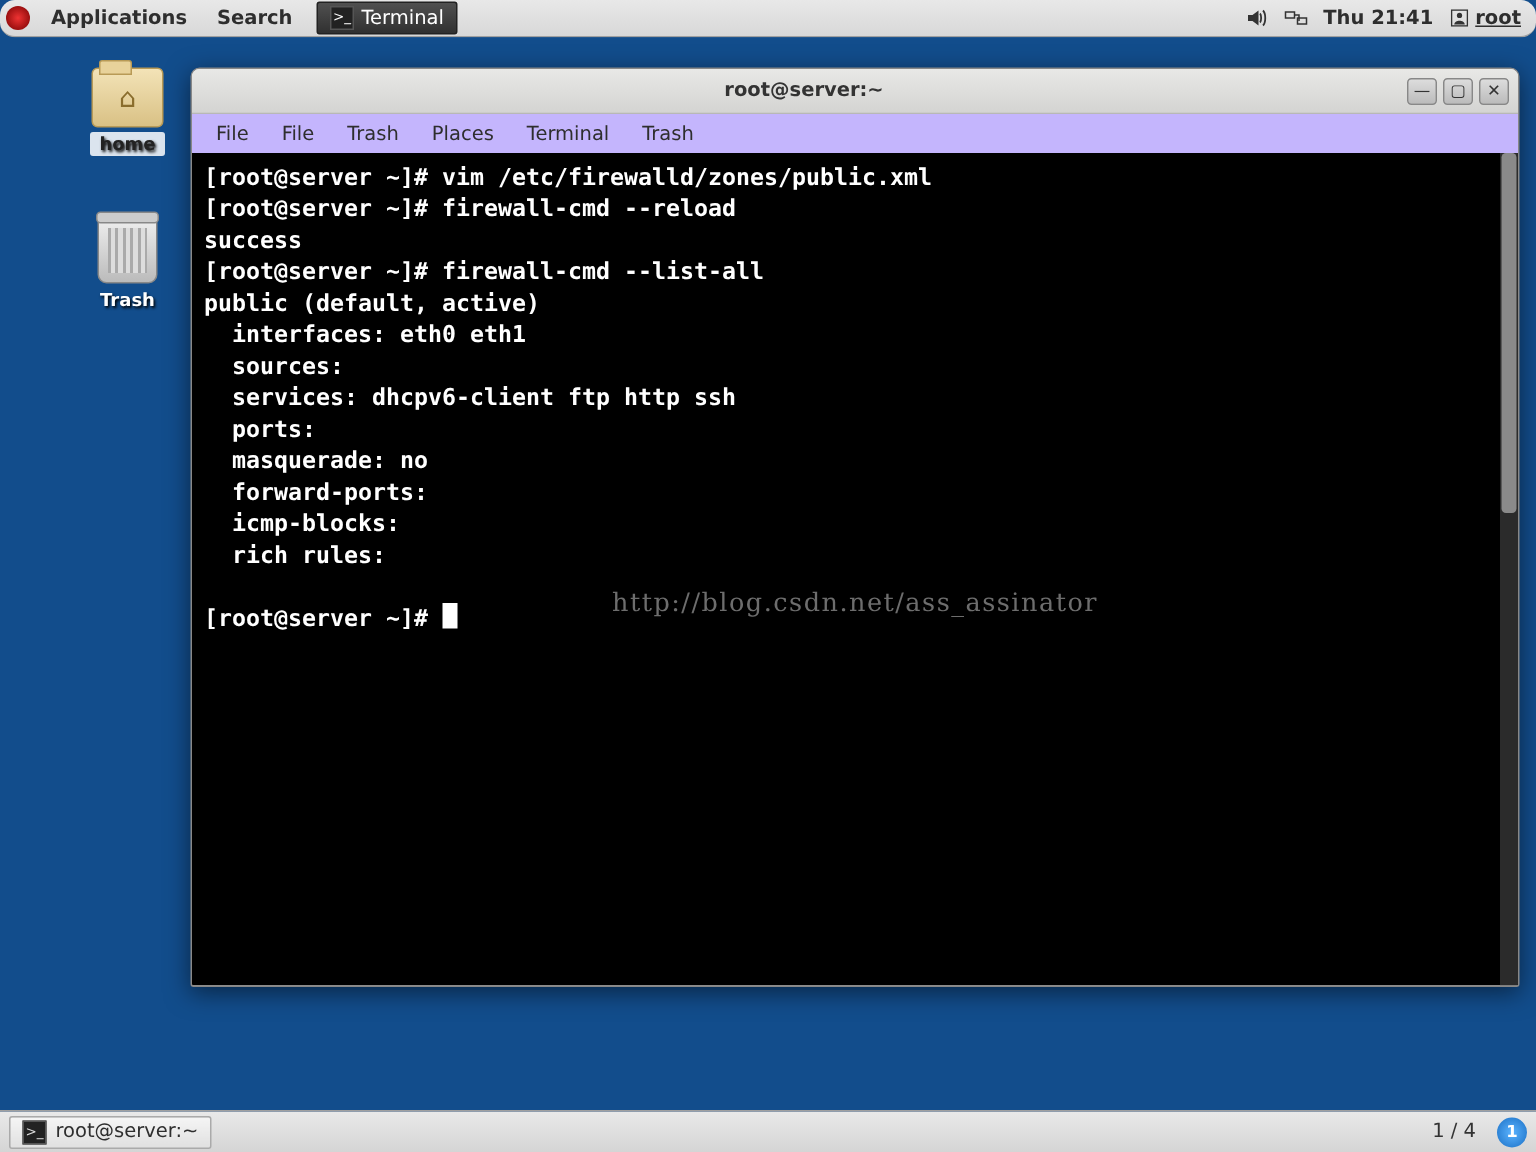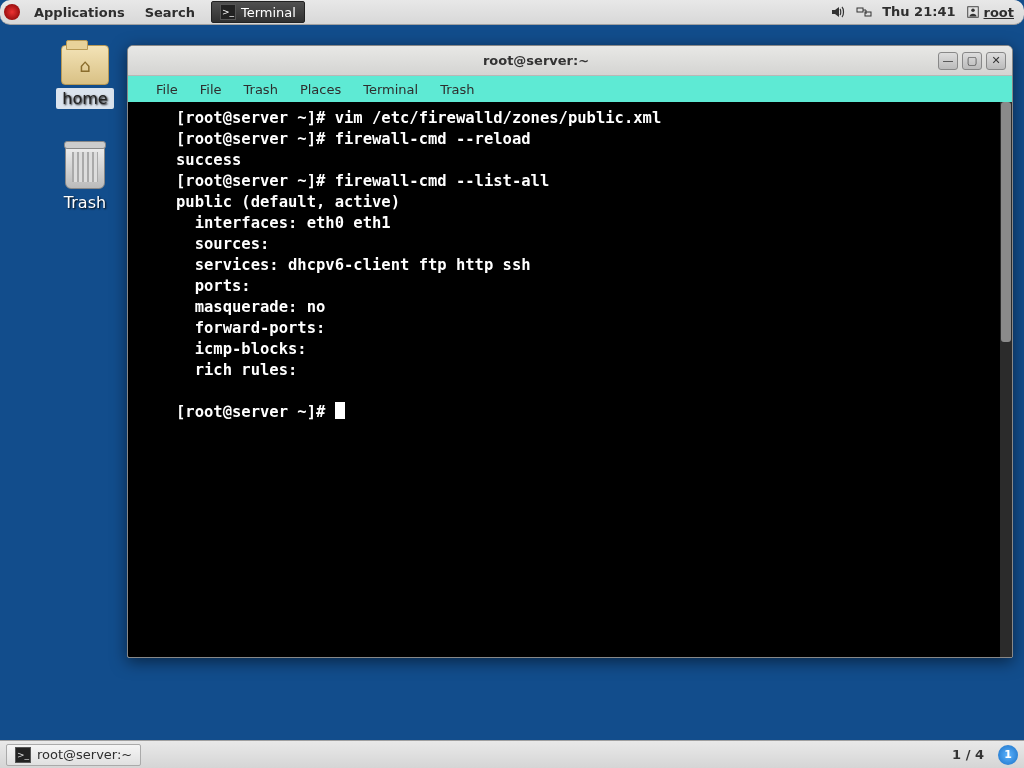--- a/index.html
+++ b/index.html
@@ -28,34 +28,34 @@
   display: flex; align-items: center;
   cursor: pointer; font-weight: bold;
 }
 .top-panel .task-btn {
   height: 22px; display: flex; align-items: center;
   background: linear-gradient(#505050,#303030);
   color: #fff; padding: 0 8px; margin-left: 6px;
   border: 1px solid #222; border-radius: 2px;
 }
 .top-panel .task-btn .ticon { width:16px;height:16px; margin-right:5px; background:#222;border:1px solid #555;display:flex;align-items:center;justify-content:center;font-size:9px;}
-.top-panel .tray { margin-left:auto; display:flex; gap:10px; padding-right:6px;}
+.top-panel .tray { margin-left:auto; display:flex; align-items:center; gap:10px; padding-right:6px;}
 .top-panel .tray .clock { font-weight:bold; }
 .top-panel .tray .user { font-weight:bold; display:flex; align-items:center; gap:4px;text-decoration:underline;}
 .panel-distro { width:16px;height:16px;border-radius:50%;background:radial-gradient(#e33,#700);margin-right:4px;}
 .tray-icon { width:16px;height:16px;display:flex;align-items:center;justify-content:center;}
 
 
 .desktop-icon {
   position: absolute; width: 80px;
   display: flex; flex-direction: column; align-items: center;
   color: #fff; text-align: center; gap: 3px;
   cursor: pointer;
 }
-.desktop-icon .label { font-size: 16px; text-shadow: 1px 1px 2px #000; background:rgba(255,255,255,.85); color:#222; padding:1px 6px; border-radius:2px;}
+.desktop-icon .label { font-size: 12px; text-shadow: 1px 1px 2px #000; background:rgba(255,255,255,.85); color:#222; padding:1px 6px; border-radius:2px;font-weight:bold;}
 .folder-icn {
   width:48px;height:40px;background:linear-gradient(#f3e3b7,#d9c185);
   border:1px solid #b89a56;border-radius:4px;position:relative;
 }
 .folder-icn::before{content:"";position:absolute;top:-6px;left:4px;width:20px;height:8px;background:#e8d29a;border:1px solid #b89a56;border-radius:2px 2px 0 0;}
 .folder-icn .home-mark{position:absolute;inset:0;display:flex;align-items:center;justify-content:center;font-size:18px;color:#8a6d2d;}
 .trash-icn {
   width:40px;height:44px;background:linear-gradient(#eee,#bbb);
   border:1px solid #888;border-radius:4px 4px 6px 6px;position:relative;
 }
@@ -76,33 +76,33 @@
 .titlebar {
   height: 30px; background: linear-gradient(#e8e8e6,#d4d4d2);
   display:flex; align-items:center; padding:0 6px;
   border-bottom:1px solid #b8b8b6;
 }
 .titlebar .title { flex:1; text-align:center; font-weight:bold; color:#333;}
 .win-btns { display:flex; gap:4px;}
 .win-btn { width:20px;height:18px;background:linear-gradient(#ddd,#bbb);border:1px solid #888;border-radius:3px;display:flex;align-items:center;justify-content:center;font-size:11px;color:#333;cursor:pointer;}
 .menubar {
   height: 26px; display:flex; align-items:center;
-  background:#5eead4; padding:0 18px; gap:2px;
+  background:#c4b5fd; padding:0 6px; gap:2px;
 }
 .menubar .m { padding:2px 10px; cursor:pointer; color:#2e2e2e;}
 .term-body {
   flex:1; background:#000; color:#fff;
   font-family:"DejaVu Sans Mono","Courier New",monospace;
   font-size:15.5px; line-height:21px;
   padding:2px 2px; position:relative;
   overflow:hidden;
 }
 .term-scrollbar { position:absolute; right:0; top:0; bottom:0; width:12px; background:#2b2b2b;}
 .term-scrollbar .thumb{position:absolute;left:1px;right:1px;top:0;height:240px;background:#8a8a8a;border-radius:3px;}
-.term-content{ padding:4px 6px; white-space:pre;margin-left:40px; }
+.term-content{ padding:4px 6px; white-space:pre; }
 .b { font-weight:bold; }
 .cursor { display:inline-block; width:10px; height:17px; background:#fff; vertical-align:-2px;}
 .watermark {
   position:absolute; left:0; right:0; top:290px;
   text-align:center; color:#6d6d6d;
   font-family:"DejaVu Serif",serif; font-size:17px;
   letter-spacing:1px;
 }
 
 
@@ -112,21 +112,21 @@
   border-top:1px solid #a0a0a0;
   display:flex; align-items:center; padding:0 6px;
 }
 .task-entry {
   height:22px; display:flex; align-items:center;
   background:linear-gradient(#f5f5f5,#e0e0e0);
   border:1px solid #aaa; border-radius:2px;
   padding:0 8px; gap:6px; cursor:pointer;
 }
 .task-entry .ticon{width:16px;height:16px;background:#222;border:1px solid #555;display:flex;align-items:center;justify-content:center;font-size:9px;color:#ddd;}
-.ws-indicator{ margin-left:auto; font-weight:bold; color:#333; padding:0 8px;}
+.ws-indicator{ margin-left:auto; font-weight:normal; color:#333; padding:0 8px;}
 .round-badge{ width:20px;height:20px;border-radius:50%;background:radial-gradient(#5bb3ff,#1a6fc4);color:#fff;display:flex;align-items:center;justify-content:center;font-size:11px;font-weight:bold;margin-left:6px;}
 </style>
 </head>
 <body>
 
 <div class="top-panel">
   <div class="panel-distro"></div>
   <div class="menu-item">Applications</div>
   <div class="menu-item">Search</div>
   <div class="task-btn">
@@ -196,20 +196,21 @@
 <span class="b">  interfaces: eth0 eth1</span>
 <span class="b">  sources: </span>
 <span class="b">  services: dhcpv6-client ftp http ssh</span>
 <span class="b">  ports: </span>
 <span class="b">  masquerade: no</span>
 <span class="b">  forward-ports: </span>
 <span class="b">  icmp-blocks: </span>
 <span class="b">  rich rules: </span>
 <span>	</span>
 <span class="b">[root@server ~]# </span><span class="cursor"></span></div>
+    <div class="watermark">http://blog.csdn.net/ass_assinator</div>
     <div class="term-scrollbar">
         <div class="thumb"></div>
       </div>
   </div>
 </div>
 
 <div class="bottom-panel">
   <div class="task-entry">
     <span class="ticon">&gt;_</span>
     <span>root@server:~</span>

